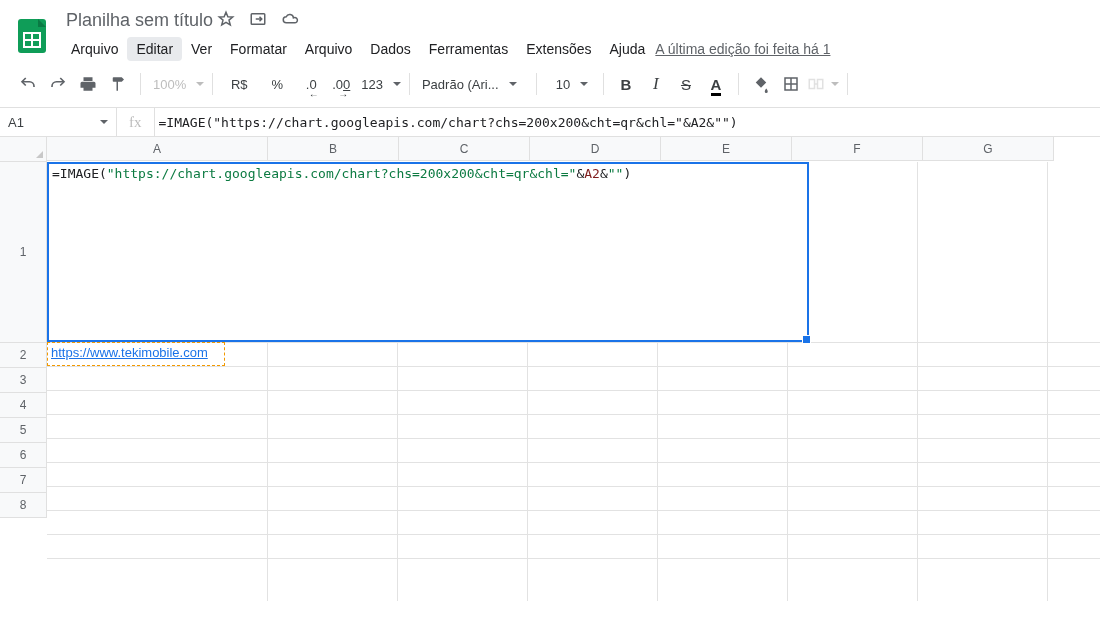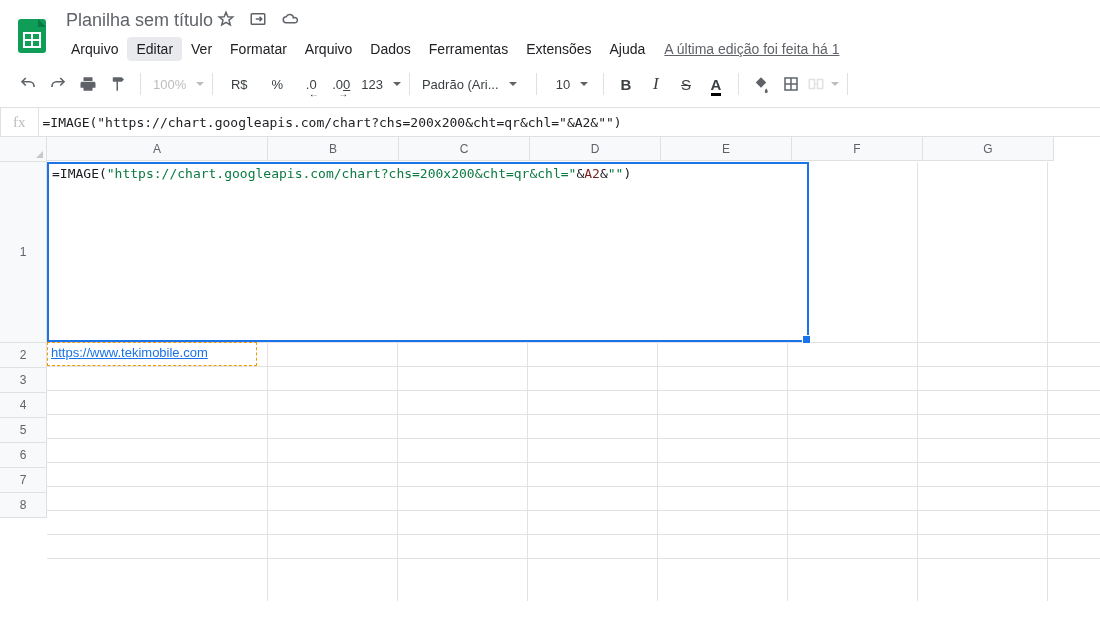--- a/index.html
+++ b/index.html
@@ -6,21 +6,21 @@
 .titlebar{display:flex;align-items:center;padding:8px 16px 0 12px;gap:10px}
 .logo{width:40px;height:40px;display:flex;align-items:center;justify-content:center}
 .title-block{flex:1}
 .doc-title-row{display:flex;align-items:center;}
 .doc-title{font-size:18px;color:#5f6368;padding:2px 4px}
 .title-icons{display:flex;gap:14px;color:#5f6368}
 .title-icons svg{width:18px;height:18px}
 .menubar{display:flex;gap:0;margin-top:4px;flex-wrap:nowrap}
 .menu-item{padding:4px 9px;font-size:14px;color:#202124;border-radius:4px;cursor:pointer;white-space:nowrap}
 .menu-item.hover{background:#e8eaed}
-.last-edit{margin-left:10px;color:#5f6368;text-decoration:underline;font-size:14px;padding:4px 0;white-space:nowrap}
+.last-edit{margin-left:1px;color:#5f6368;text-decoration:underline;font-size:14px;padding:4px 0;white-space:nowrap}
 .toolbar{display:flex;align-items:center;padding:4px 14px;border-bottom:1px solid #e0e0e0;gap:2px;height:38px}
 .tbtn{display:flex;align-items:center;justify-content:center;min-width:28px;height:28px;color:#5f6368;cursor:pointer;border-radius:2px}
 .tbtn svg{width:18px;height:18px}
 .tsep{width:1px;height:22px;background:#e0e0e0;margin:0 6px}
 .tlbl{color:#bdbdbd;font-size:13px;padding:0 4px}
 .tlbl.dark{color:#3c4043}
 .tdd{display:flex;align-items:center;gap:4px}
 .tdd .caret{border-top:4px solid #bdbdbd;border-left:4px solid transparent;border-right:4px solid transparent;width:0;height:0;margin-left:2px}
 .tdd.dark .caret{border-top-color:#5f6368}
 .bold{font-weight:bold;color:#3c4043;font-size:15px}
@@ -177,20 +177,24 @@
         <rect x="3" y="6" width="7" height="12"></rect>
         <rect x="14" y="6" width="7" height="12"></rect>
         <path d="M10 12h4"></path>
       </svg>
       <span class="caret"></span>
     </span>
   <span class="tsep"></span>
 </div>
 
 <div class="fxbar">
+  <div class="namebox">
+      <span>A1</span>
+      <span class="caret"></span>
+    </div>
   <div class="fxsep"></div>
   <span class="fx-icon">fx</span>
   <div class="fxsep"></div>
   <span class="formula">=IMAGE("https://chart.googleapis.com/chart?chs=200x200&amp;cht=qr&amp;chl="&amp;A2&amp;"")</span>
 </div>
 
 <div class="sheet">
   <div style="display:flex;flex-direction:column;width:100%">
     <div class="headrow">
       <div class="corner"></div>
@@ -235,19 +239,19 @@
             <div class="hline" style="top: 372px;"></div>
             <div class="hline" style="top: 396px;"></div>
           </div>
 
         <div class="sel-cell" id="selcell" style="left: 0px; top: 0px; width: 762px; height: 180px;">
           <div class="edit-overlay">
             <span>=IMAGE(</span><span class="p1">"https://chart.googleapis.com/chart?chs=200x200&amp;cht=qr&amp;chl="</span><span>&amp;</span><span class="p2">A2</span><span>&amp;</span><span class="p3">""</span><span>)</span>
           </div>
         </div>
 
-        <div class="ref-cell" id="refcell" style="left: 0px; top: 180px; width: 210px; height: 24px;">
+        <div class="ref-cell" id="refcell" style="left: 0px; top: 180px; width: 178px; height: 24px;">
           <a>https://www.tekimobile.com</a>
         </div>
       </div>
     </div>
   </div>
 </div>
 
 </body></html>

